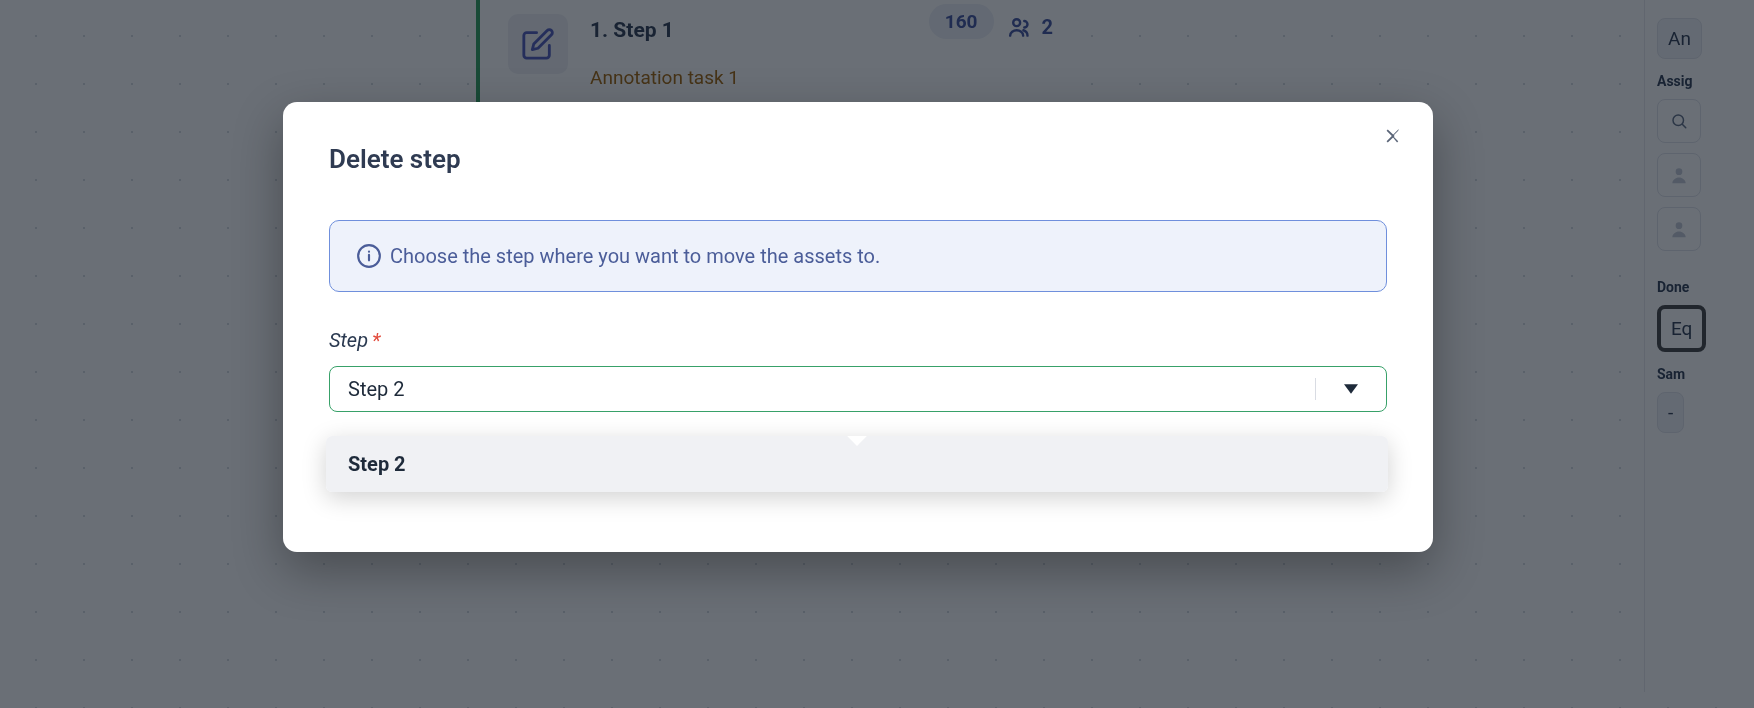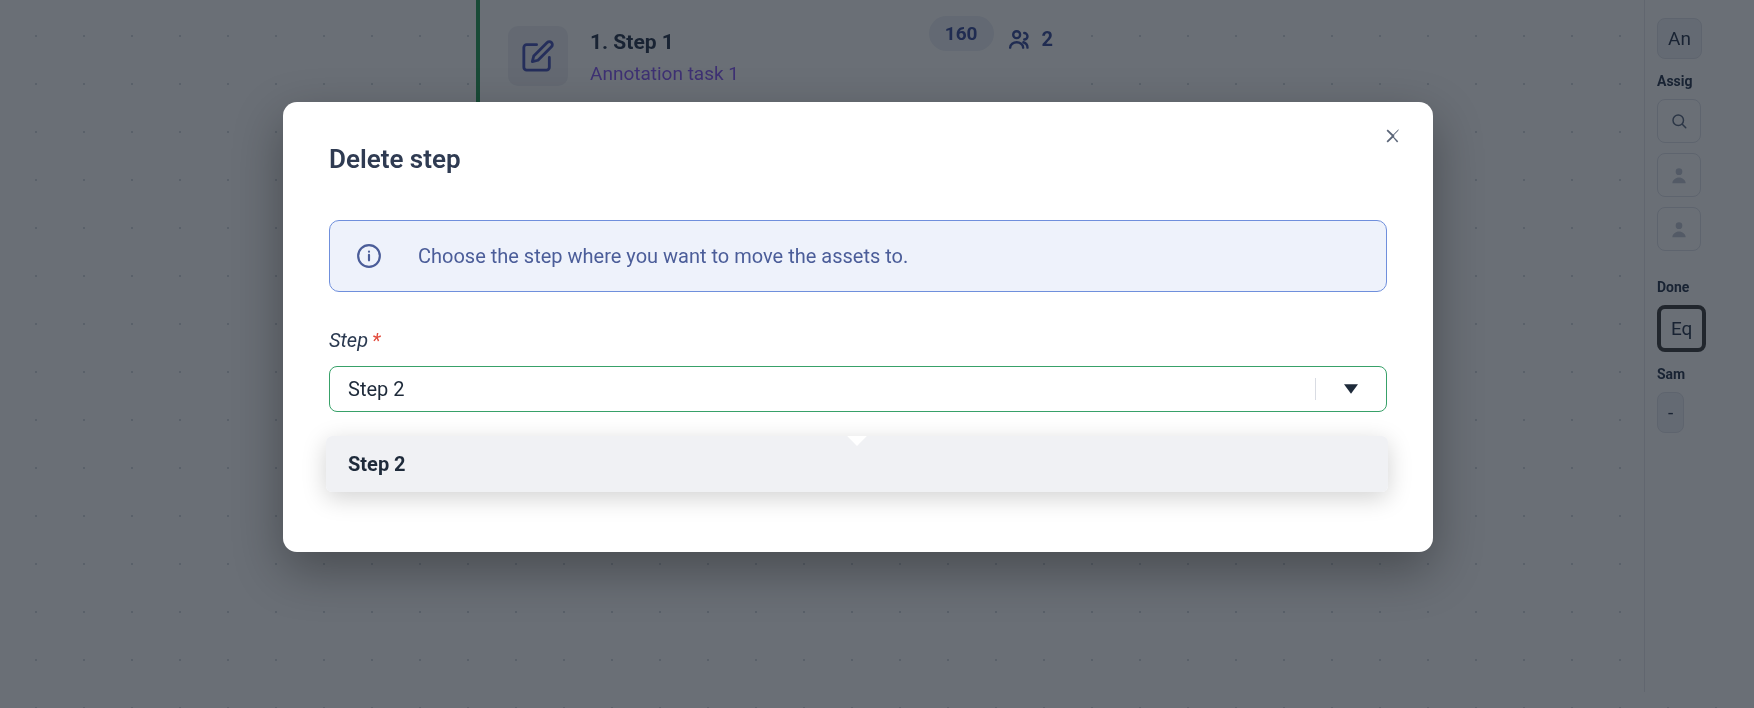--- a/index.html
+++ b/index.html
@@ -28,21 +28,21 @@
       left: 476px;
       top: 0;
       width: 595px;
       height: 116px;
       background: #ffffff;
       border-left: 4px solid #2a9d5a;
       border-bottom-left-radius: 10px;
       border-bottom-right-radius: 10px;
       display: flex;
       align-items: flex-start;
-      padding: 16px 18px 0 28px;
+      padding: 4px 18px 0 28px;
       gap: 22px;
     }
     .step-icon-box {
       margin-top: 10px;
       width: 60px;
       height: 60px;
       border-radius: 10px;
       background: #eef0f4;
       display: flex;
       align-items: center;
@@ -50,23 +50,23 @@
       flex: none;
     }
     .step-icon-box svg { width: 34px; height: 34px; }
     .step-text { margin-top: 14px; flex: 1; }
     .step-title {
       font-size: 21px;
       font-weight: 700;
       color: #2a3950;
     }
     .step-subtitle {
-      margin-top: 8px;
+      margin-top: 24px;
       font-size: 19px;
-      color: #8b5cf6;
+      color: #a16207;
     }
     .step-meta {
       display: flex;
       flex-direction: row;
       align-items: flex-end;
       gap: 14px;
       margin-top: 0;
     }
     .badge {
       background: #eceff6;
@@ -169,21 +169,21 @@
       margin-top: 14px;
       margin-bottom: 46px;
     }
     .info-banner {
       border: 1px solid #6f8fdc;
       background: #eef2fb;
       border-radius: 10px;
       padding: 22px 26px;
       display: flex;
       align-items: center;
-      gap: 36px;
+      gap: 8px;
       color: #4b5d99;
       font-size: 20px;
       margin-bottom: 36px;
     }
     .info-banner svg { flex: none; width: 26px; height: 26px; }
 
     .field-label {
       font-size: 20px;
       color: #2a3950;
       margin-bottom: 14px;

